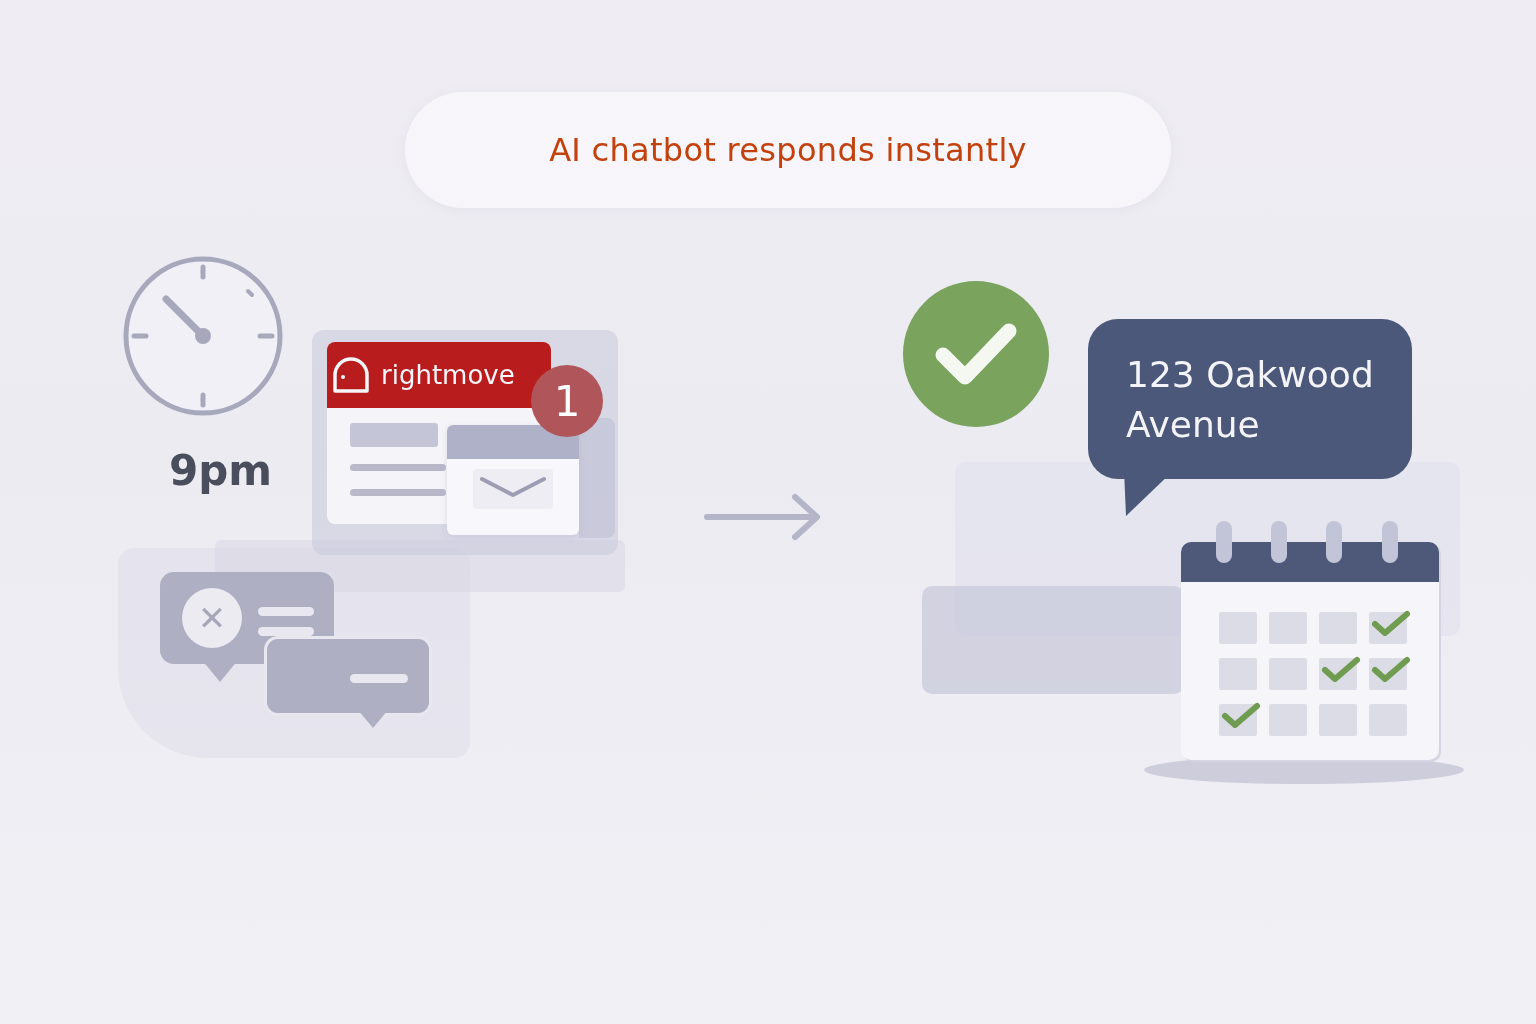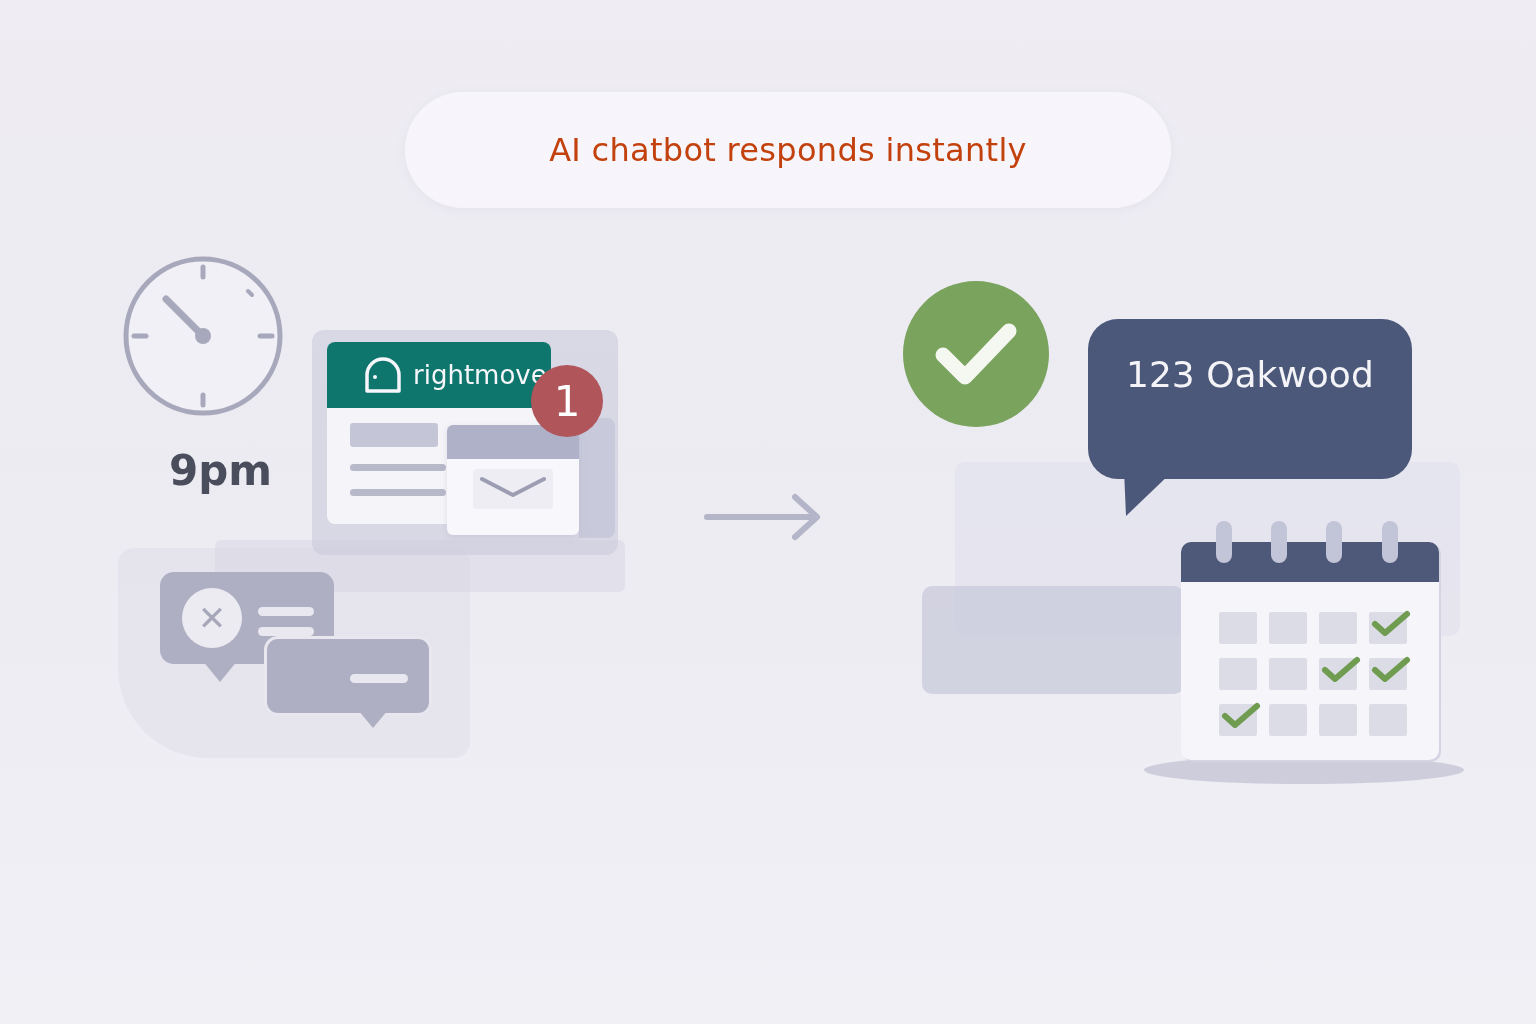--- a/index.html
+++ b/index.html
@@ -27,21 +27,21 @@
 
     
     .clock { left: 122px; top: 255px; width: 162px; height: 162px; }
     .time-label { left: 169px; top: 446px; font-size: 42px; font-weight: bold; color: #4a4d5c; }
 
     
     .rm-shadow { left: 312px; top: 330px; width: 306px; height: 225px;
       background: rgba(200,200,218,0.55); border-radius: 12px; }
     .rm-window { left: 327px; top: 342px; width: 224px; height: 182px;
       background: #f5f4f8; border-radius: 8px; overflow: hidden; }
-    .rm-header { height: 66px; background: #0f766e; display: flex; align-items: center; padding-left: 36px; }
+    .rm-header { height: 66px; background: #b91c1c; display: flex; align-items: center; padding-left: 4px; }
     .rm-logo-text { color: #f7f7fb; font-size: 26px; margin-left: 10px; }
     .rm-bar1 { left: 350px; top: 423px; width: 88px; height: 24px; background: #c4c5d6; border-radius: 3px; }
     .rm-line1 { left: 350px; top: 464px; width: 96px; height: 7px; background: #b7b8ca; border-radius: 4px; }
     .rm-line2 { left: 350px; top: 489px; width: 96px; height: 7px; background: #b7b8ca; border-radius: 4px; }
     .mail-card { left: 447px; top: 425px; width: 132px; height: 110px;
       background: #f8f7fb; border-radius: 6px; overflow: hidden;
       box-shadow: 0 2px 6px rgba(170,170,190,0.3); }
     .mail-card-header { height: 34px; background: #aeb1c7; }
     .mail-right-tab { left: 579px; top: 418px; width: 36px; height: 120px; background: rgba(190,192,212,0.6); border-radius: 0 8px 8px 0; }
     .badge { left: 531px; top: 365px; width: 72px; height: 72px; border-radius: 50%;
@@ -149,20 +149,21 @@
     <polyline points="12,36 34,58 78,12" fill="none" stroke="#f5f7f1" stroke-width="15" stroke-linecap="round" stroke-linejoin="round"></polyline>
   </svg>
 </div>
 
 <div class="abs addr-bubble"></div>
 <svg class="abs addr-tail" viewBox="0 0 50 48">
   <polygon points="0,0 50,0 2,46" fill="#4c5879"></polygon>
 </svg>
 <div class="abs addr-text">
   <div>123 Oakwood</div>
+  <div>Avenue</div>
 </div>
 
 <div class="abs cal-shadow"></div>
 <div class="abs cal">
   <div class="cal-header"></div>
 </div>
 <div class="abs cal-ring" style="left:1216px;"></div>
 <div class="abs cal-ring" style="left:1271px;"></div>
 <div class="abs cal-ring" style="left:1326px;"></div>
 <div class="abs cal-ring" style="left:1382px;"></div>

